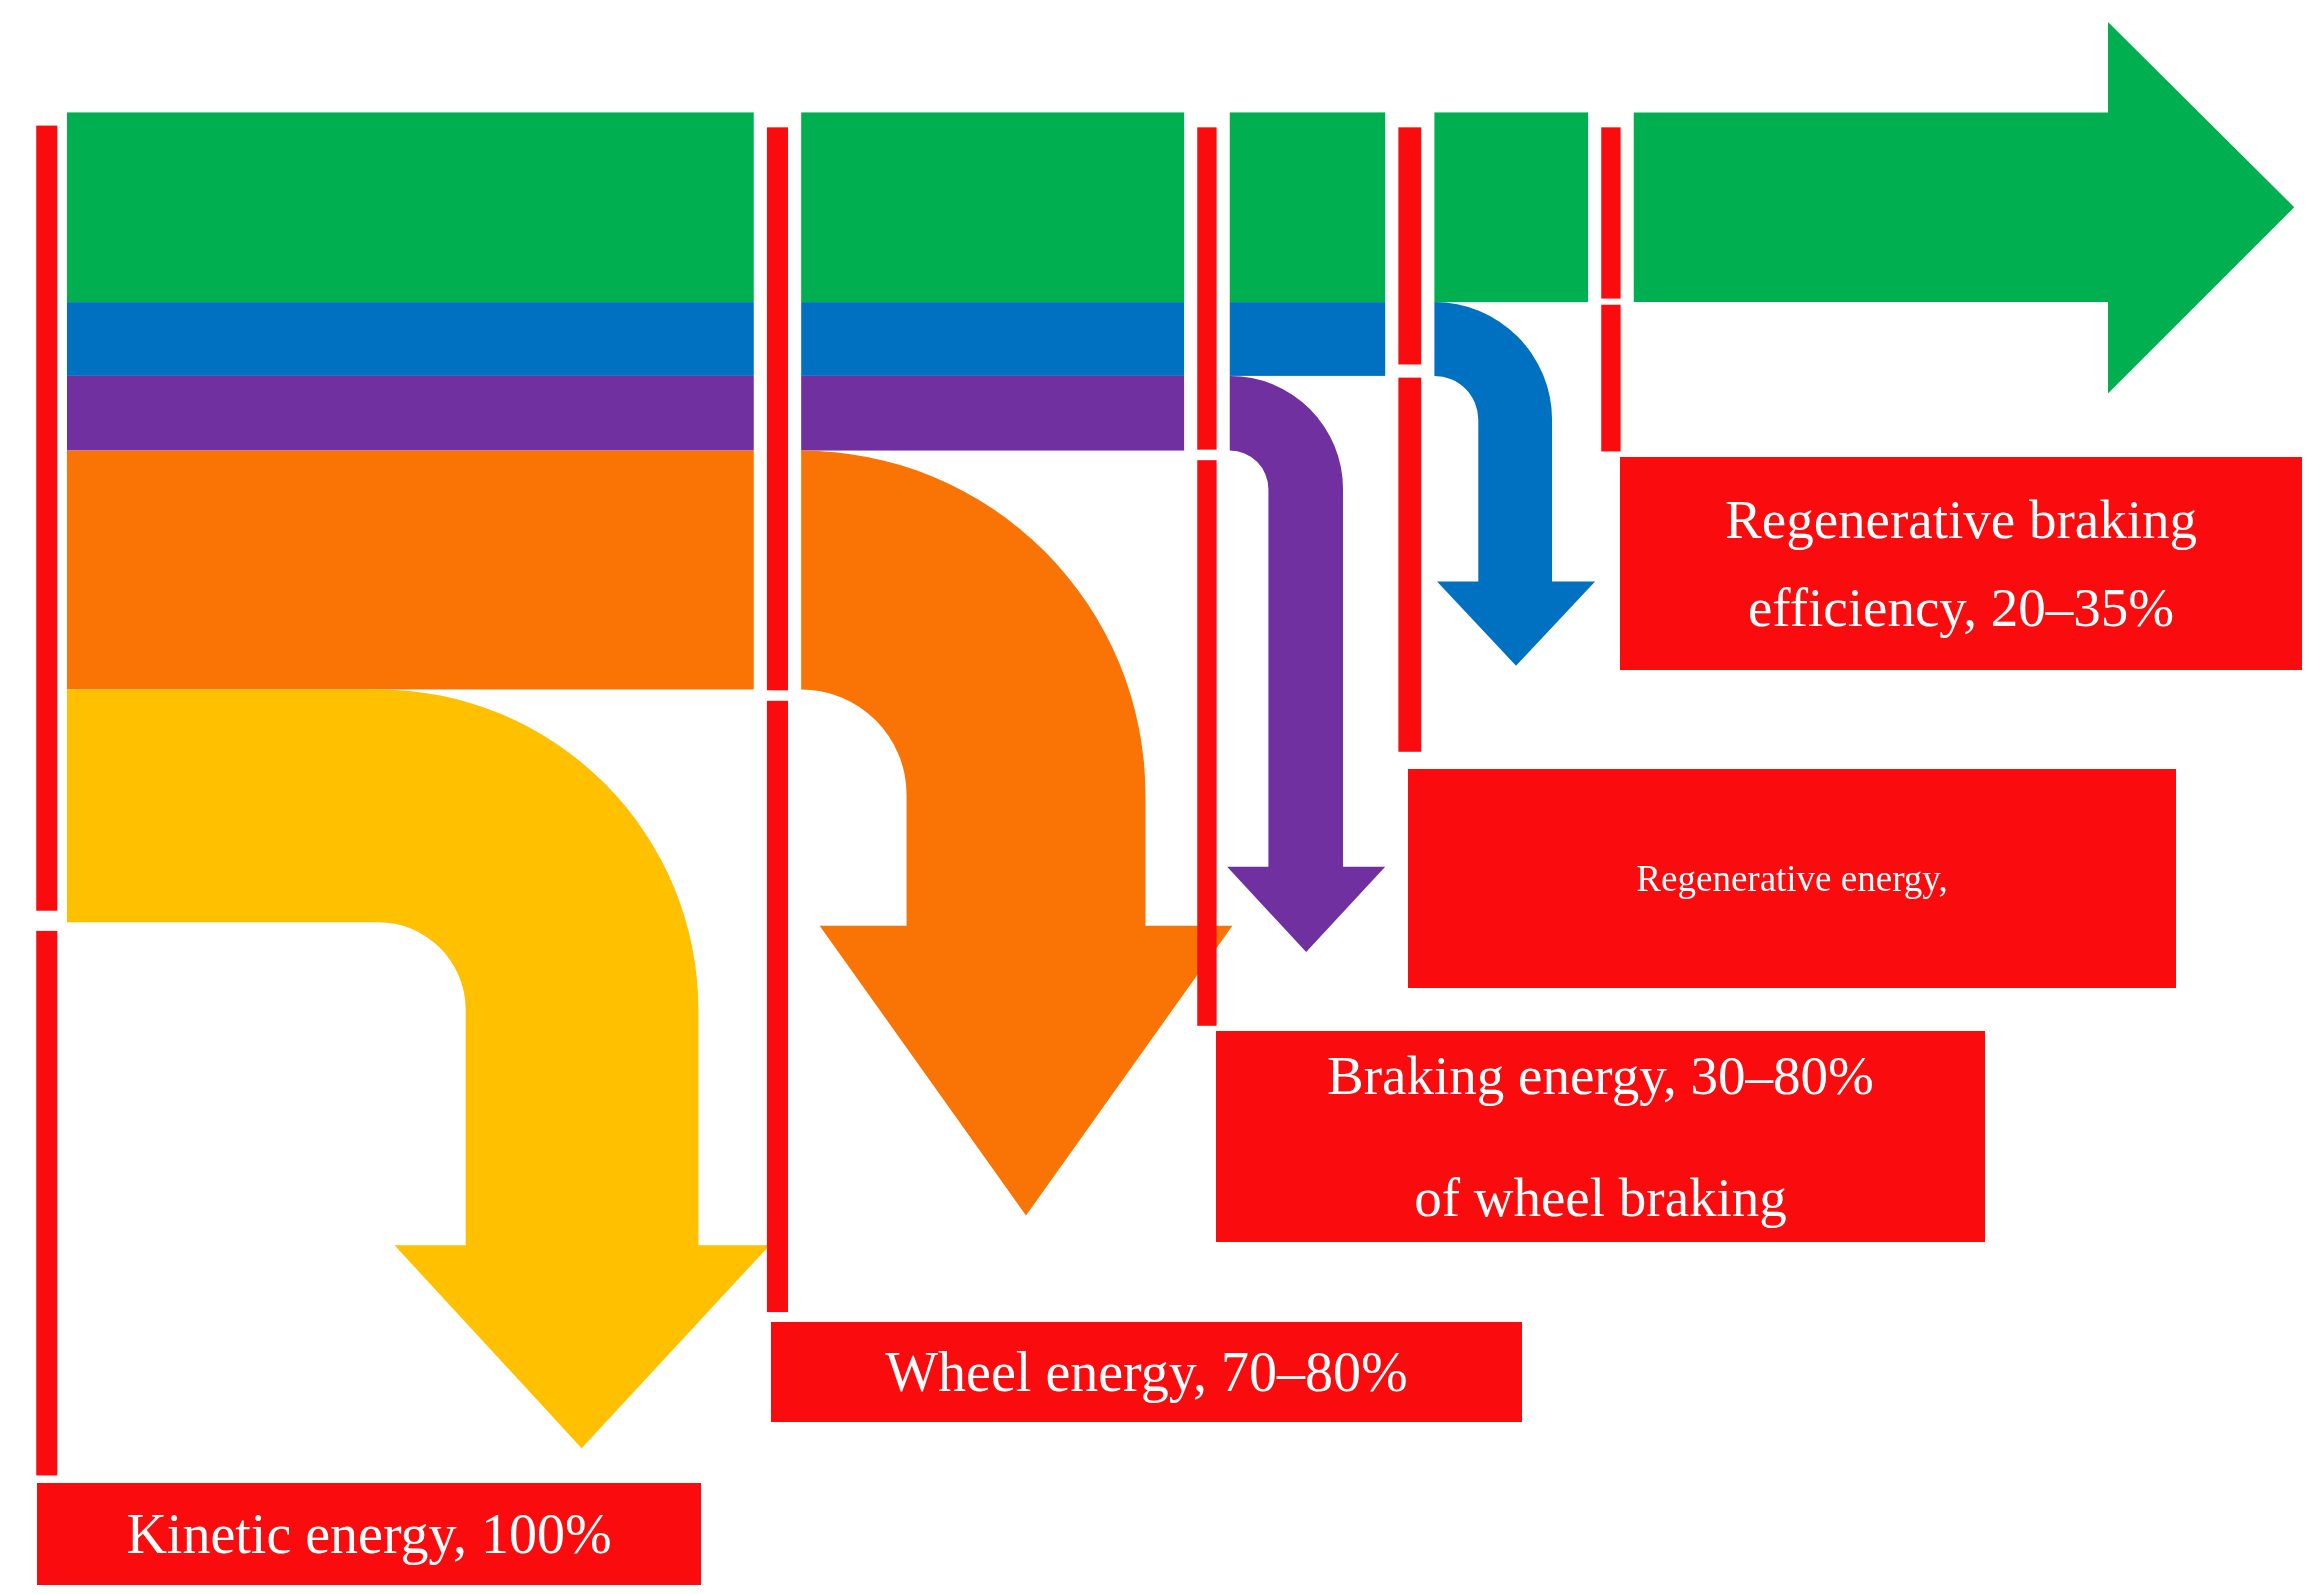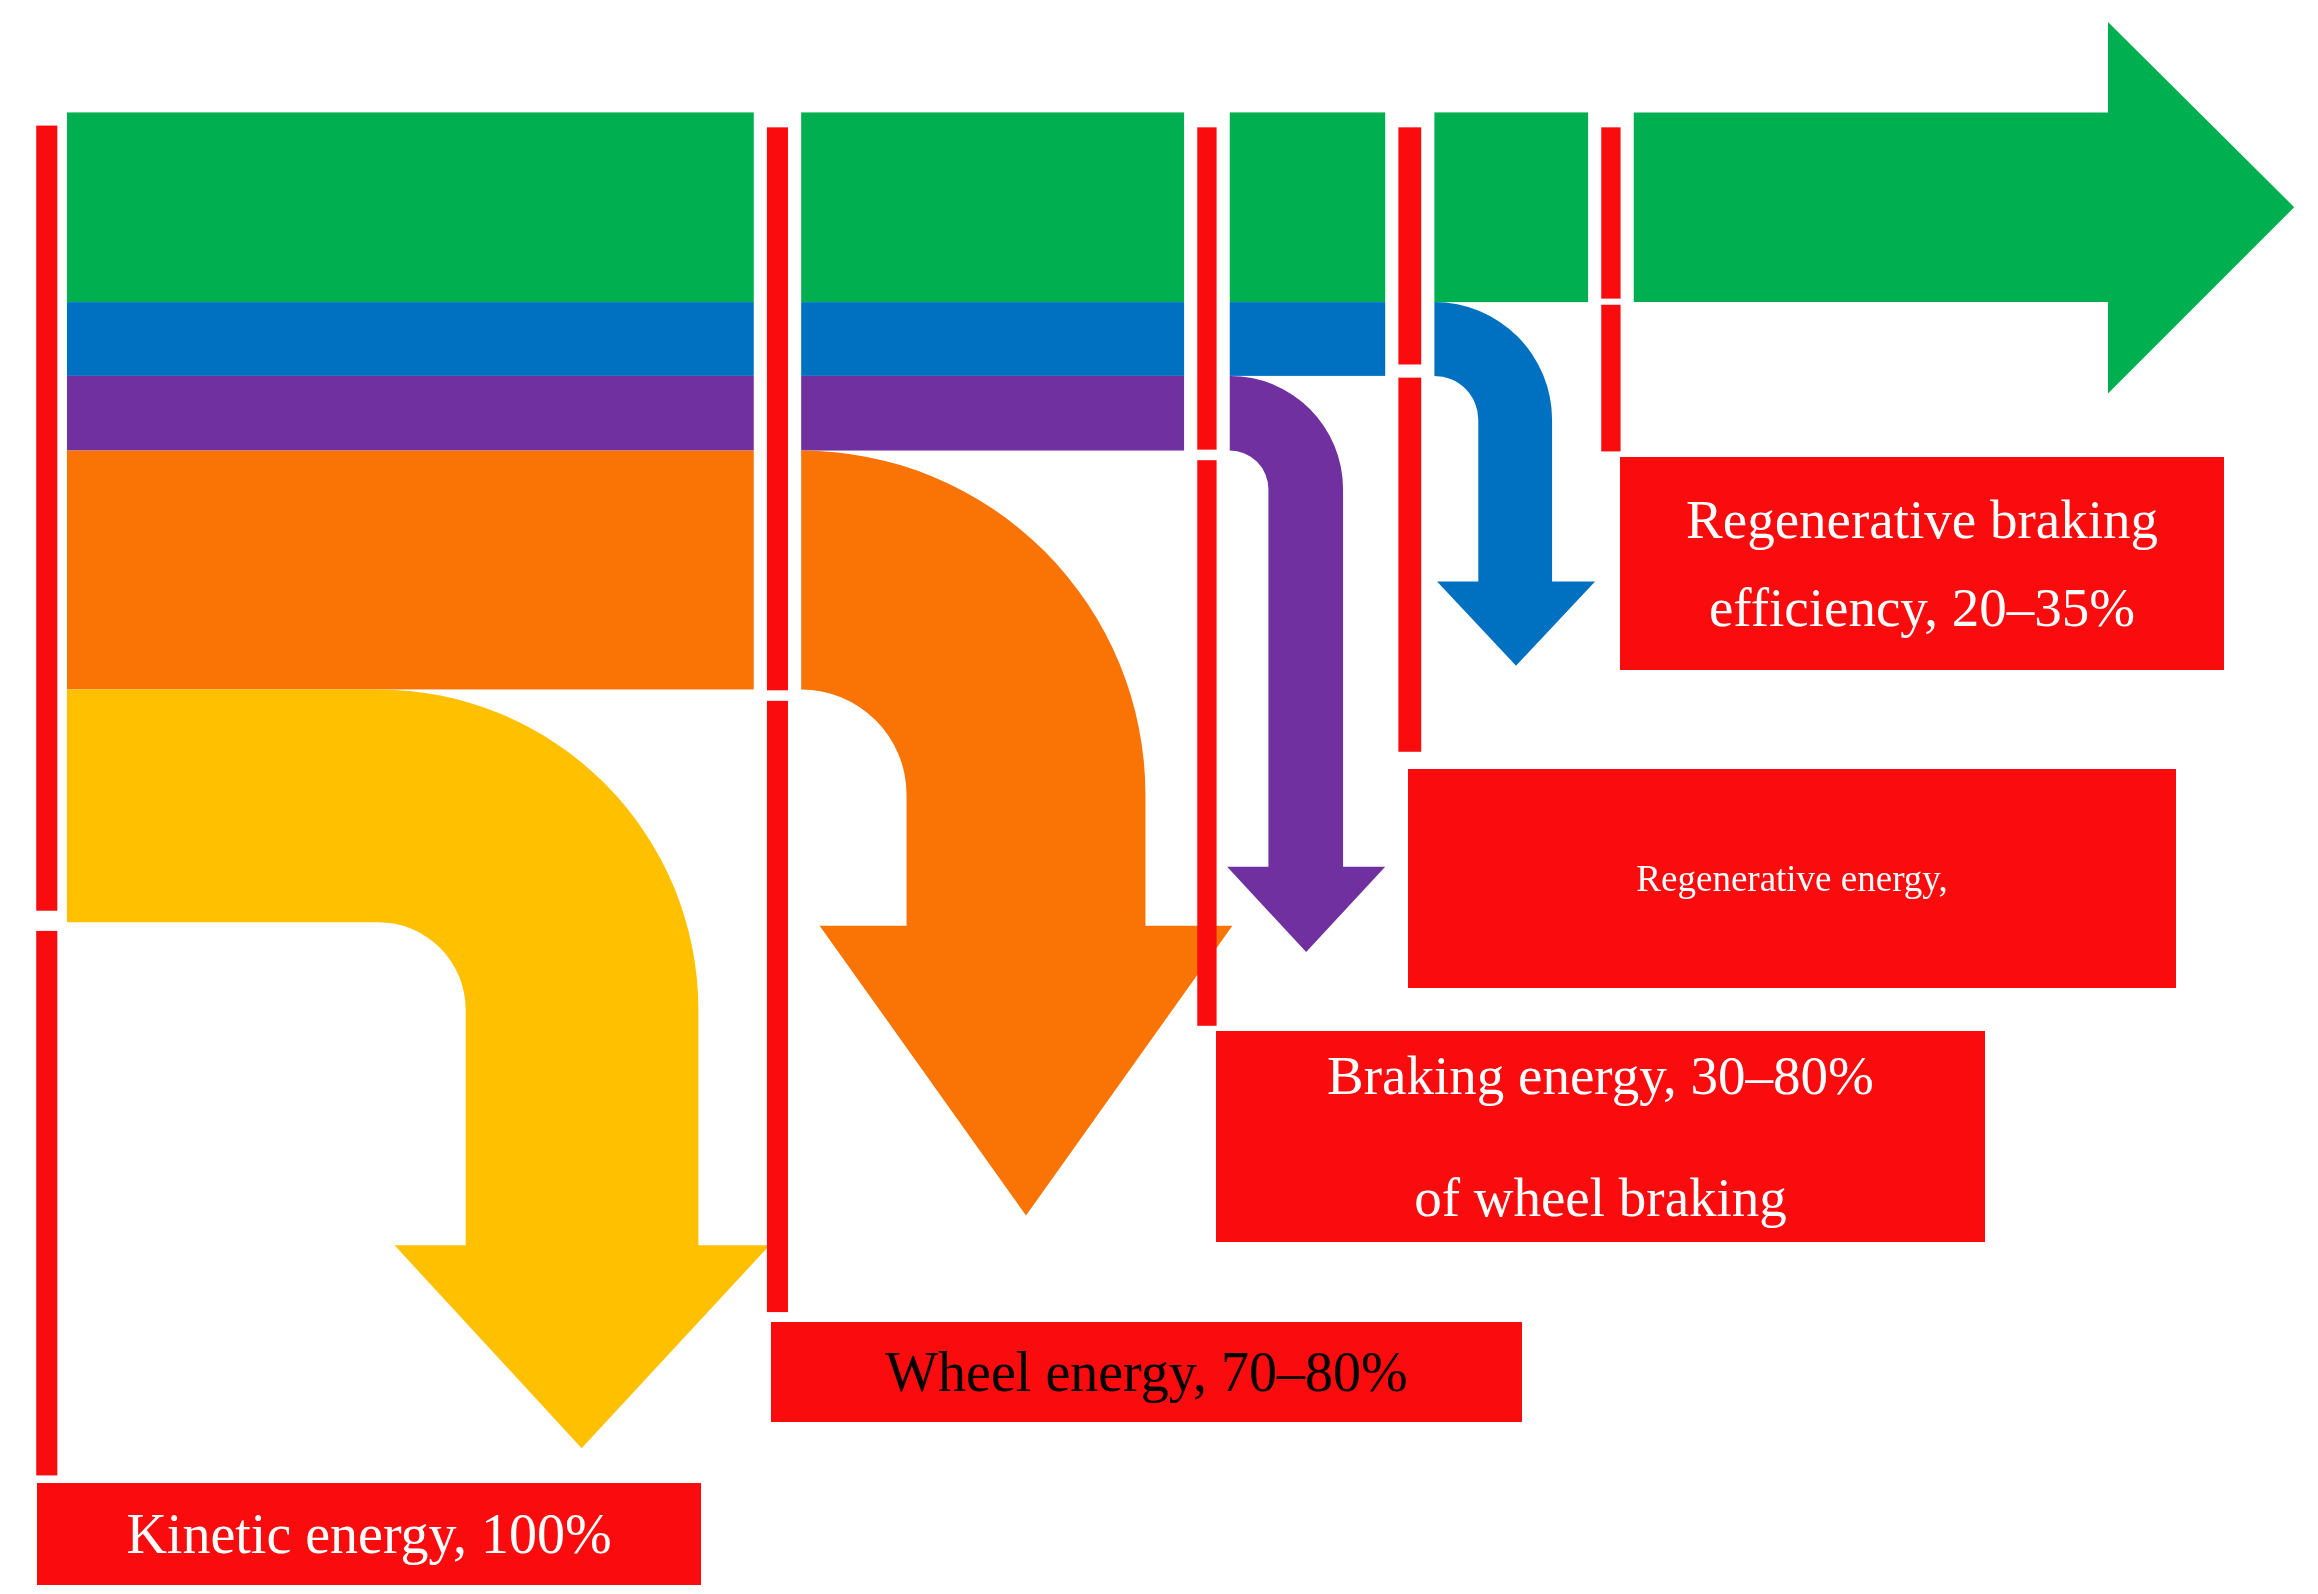--- a/index.html
+++ b/index.html
@@ -28,21 +28,21 @@
     align-items: center;
     text-align: center;
     color: #ffffff;
     white-space: nowrap;
   }
   .stage-label .line { display: block; }
   #label-kinetic      { left: 37px;   top: 1483px; width: 664px; height: 102px; font-size: 56px; }
   #label-wheel        { left: 771px;  top: 1322px; width: 751px; height: 100px; font-size: 56px; }
   #label-braking      { left: 1216px; top: 1031px; width: 769px; height: 211px; font-size: 55px; line-height: 1.6; }
   #label-regen-energy { left: 1408px; top: 769px;  width: 768px; height: 219px; font-size: 37px; line-height: 1.6; }
-  #label-regen-eff    { left: 1620px; top: 457px;  width: 604px; height: 213px; font-size: 55px; line-height: 1.6; }
+  #label-regen-eff    { left: 1620px; top: 457px;  width: 682px; height: 213px; font-size: 55px; line-height: 1.6; }
 </style>
 </head>
 <body>
 
 <div id="stage">
 
   <svg id="flow-svg" width="2319" height="1594" viewBox="0 0 2640 1815">
 
     <g fill="#00B050">
       <rect x="76" y="128" width="782" height="216"></rect>
@@ -85,21 +85,21 @@
       <rect x="1592" y="430" width="26" height="426"></rect>
       <rect x="1823" y="145" width="22" height="195"></rect>
       <rect x="1823" y="347" width="22" height="167"></rect>
     </g>
   </svg>
 
   <div class="stage-label" id="label-kinetic" style="background-color: rgb(249, 11, 14); color: rgb(255, 255, 255);">
     <span class="line">Kinetic energy, 100%</span>
   </div>
 
-  <div class="stage-label" id="label-wheel" style="background-color: rgb(249, 11, 14); color: #000000; text-align: right;">
+  <div class="stage-label" id="label-wheel" style="background-color: rgb(249, 11, 14); color: #ffffff; text-align: right;">
     <span class="line">Wheel energy, 70–80%</span>
   </div>
 
   <div class="stage-label" id="label-braking" style="background-color: rgb(249, 11, 14); color: rgb(255, 255, 255); gap: 34px;">
     <span class="line">Braking energy, 30–80%</span>
     <span class="line">of wheel braking</span>
   </div>
 
   <div class="stage-label" id="label-regen-energy" style="background-color: rgb(249, 11, 14); color: rgb(255, 255, 255);">
     <span class="line">Regenerative energy,</span>

